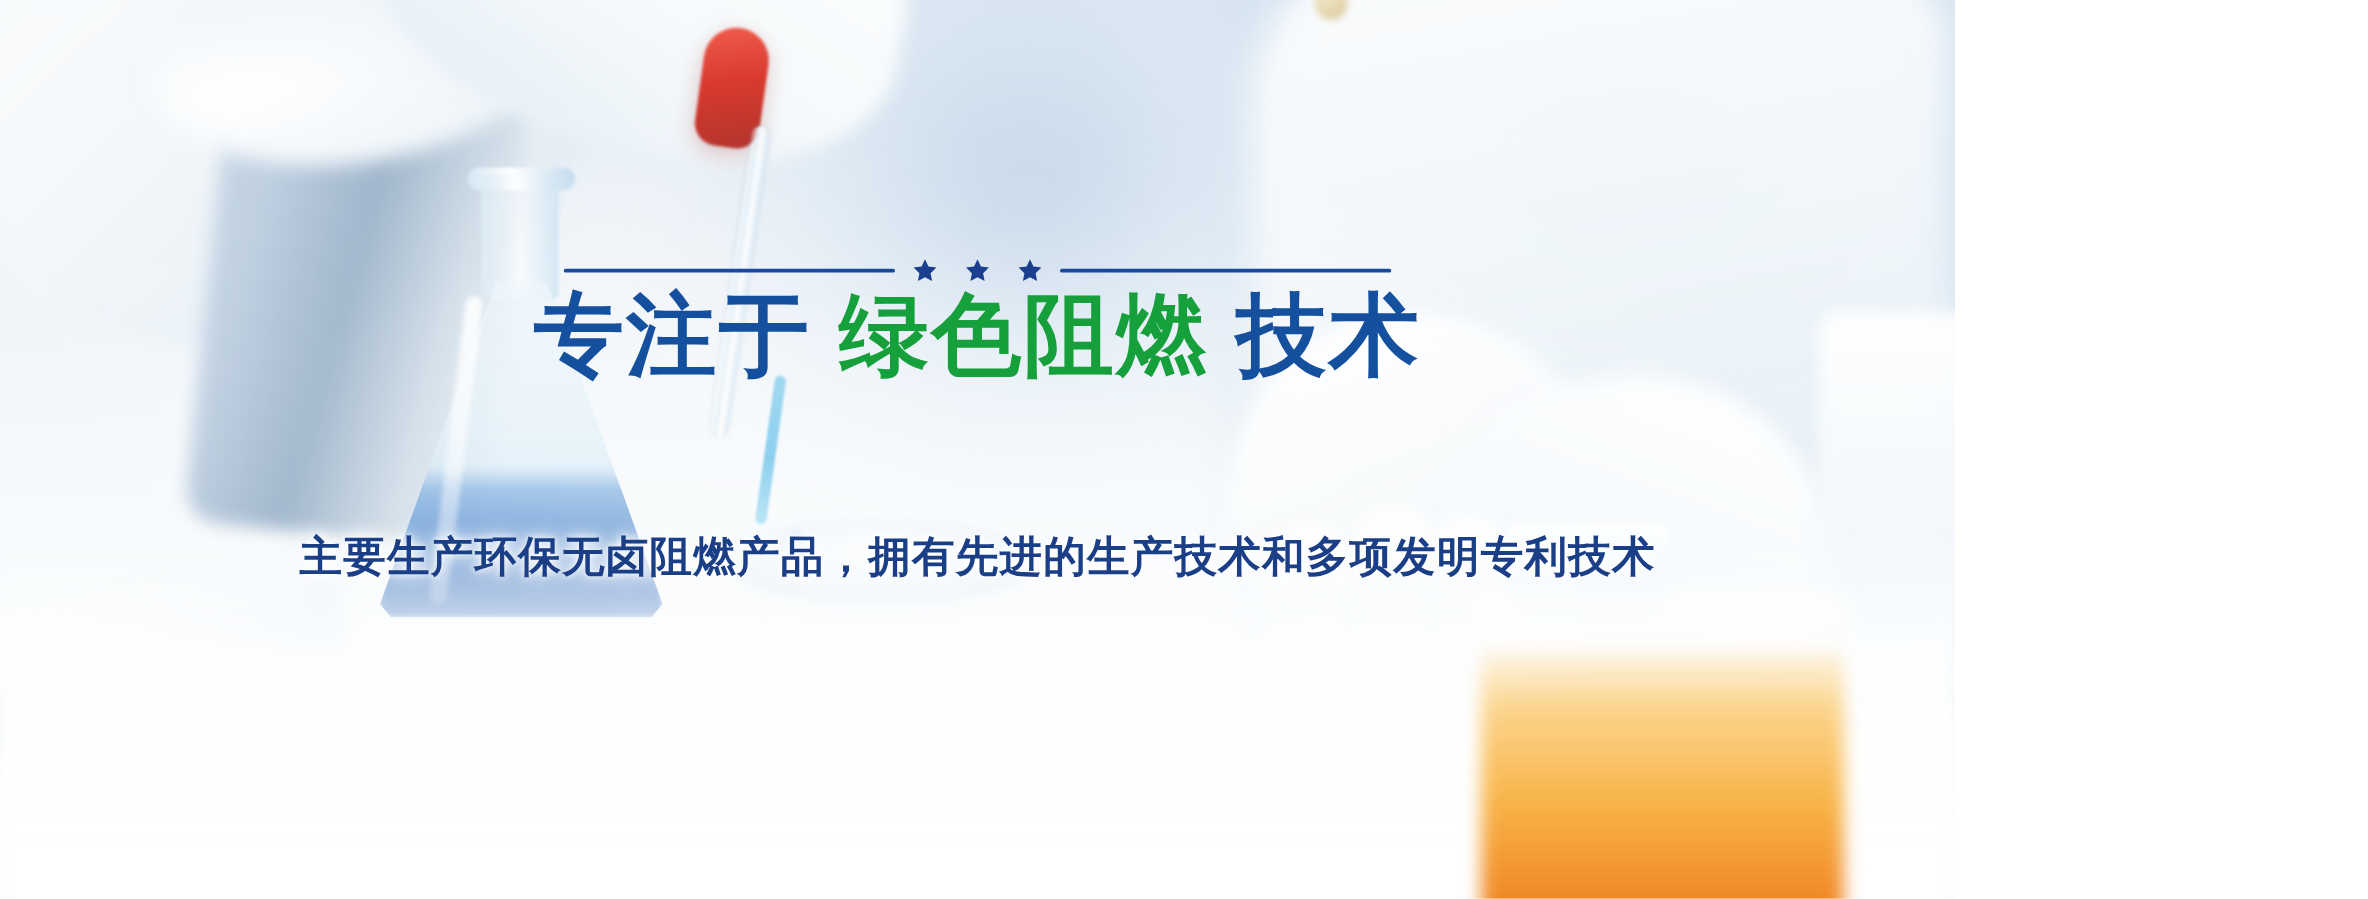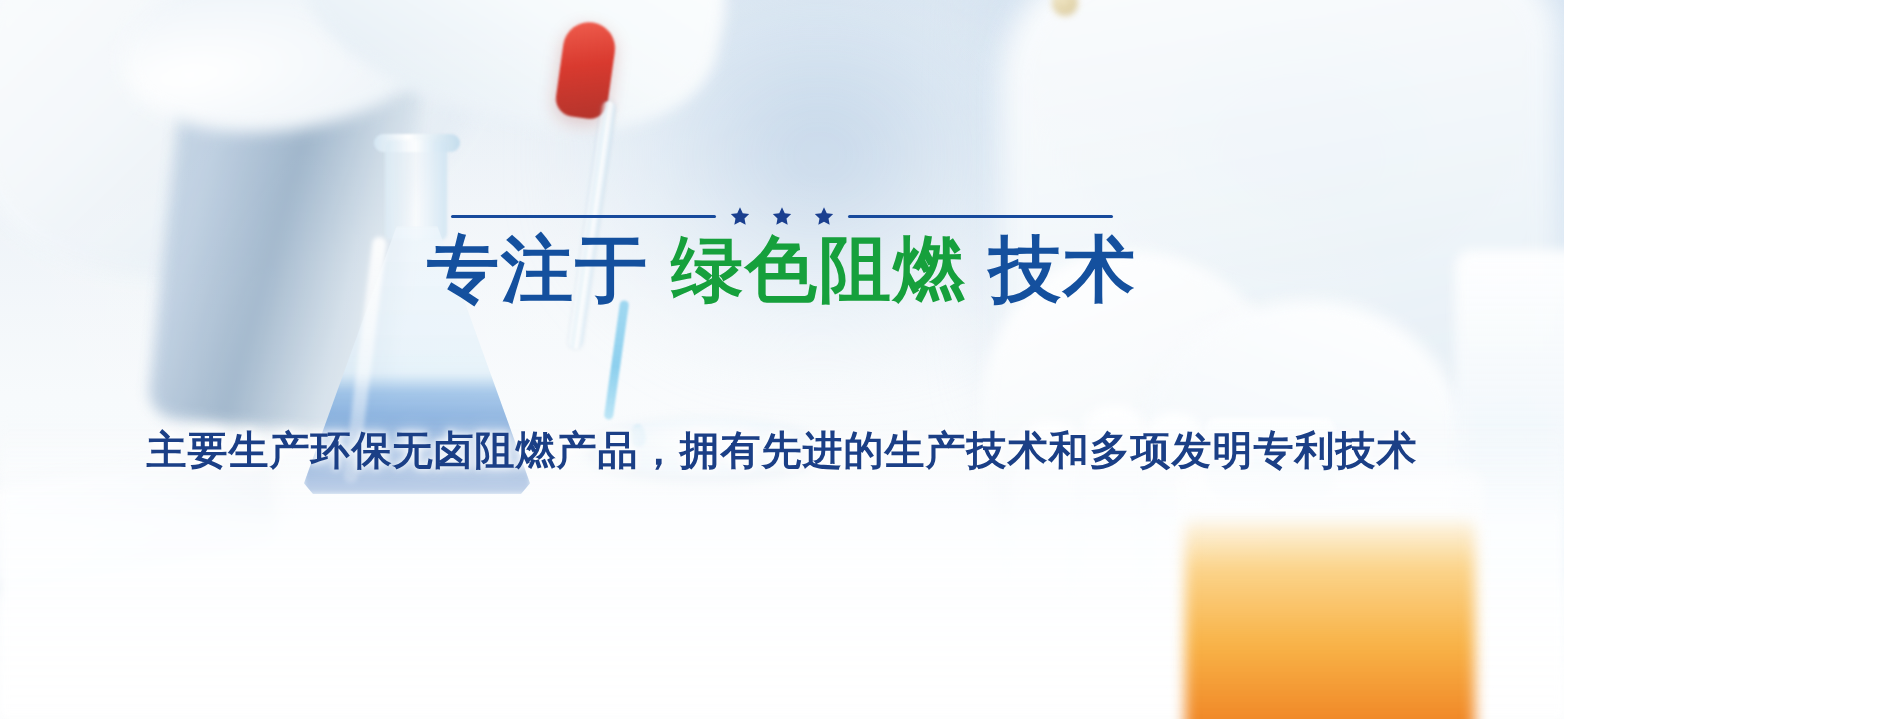--- a/index.html
+++ b/index.html
@@ -274,21 +274,21 @@
     color:#184b9e;
     font-size:30px;
     font-weight:bold;
     letter-spacing:1.2px;
   }
 
   .tagline-cn{
     position:absolute;top:423px;left:50%;transform:translateX(-50%);
     white-space:nowrap;
     color:#1b3f86;
-    font-size:40px;
+    font-size:34px;
     font-weight:bold;
     letter-spacing:1px;
     text-shadow:
       0 0 6px rgba(255,255,255,.95),
       0 0 12px rgba(255,255,255,.9),
       0 0 20px rgba(255,255,255,.8);
     text-align: right;
   }
 </style>
 </head>

